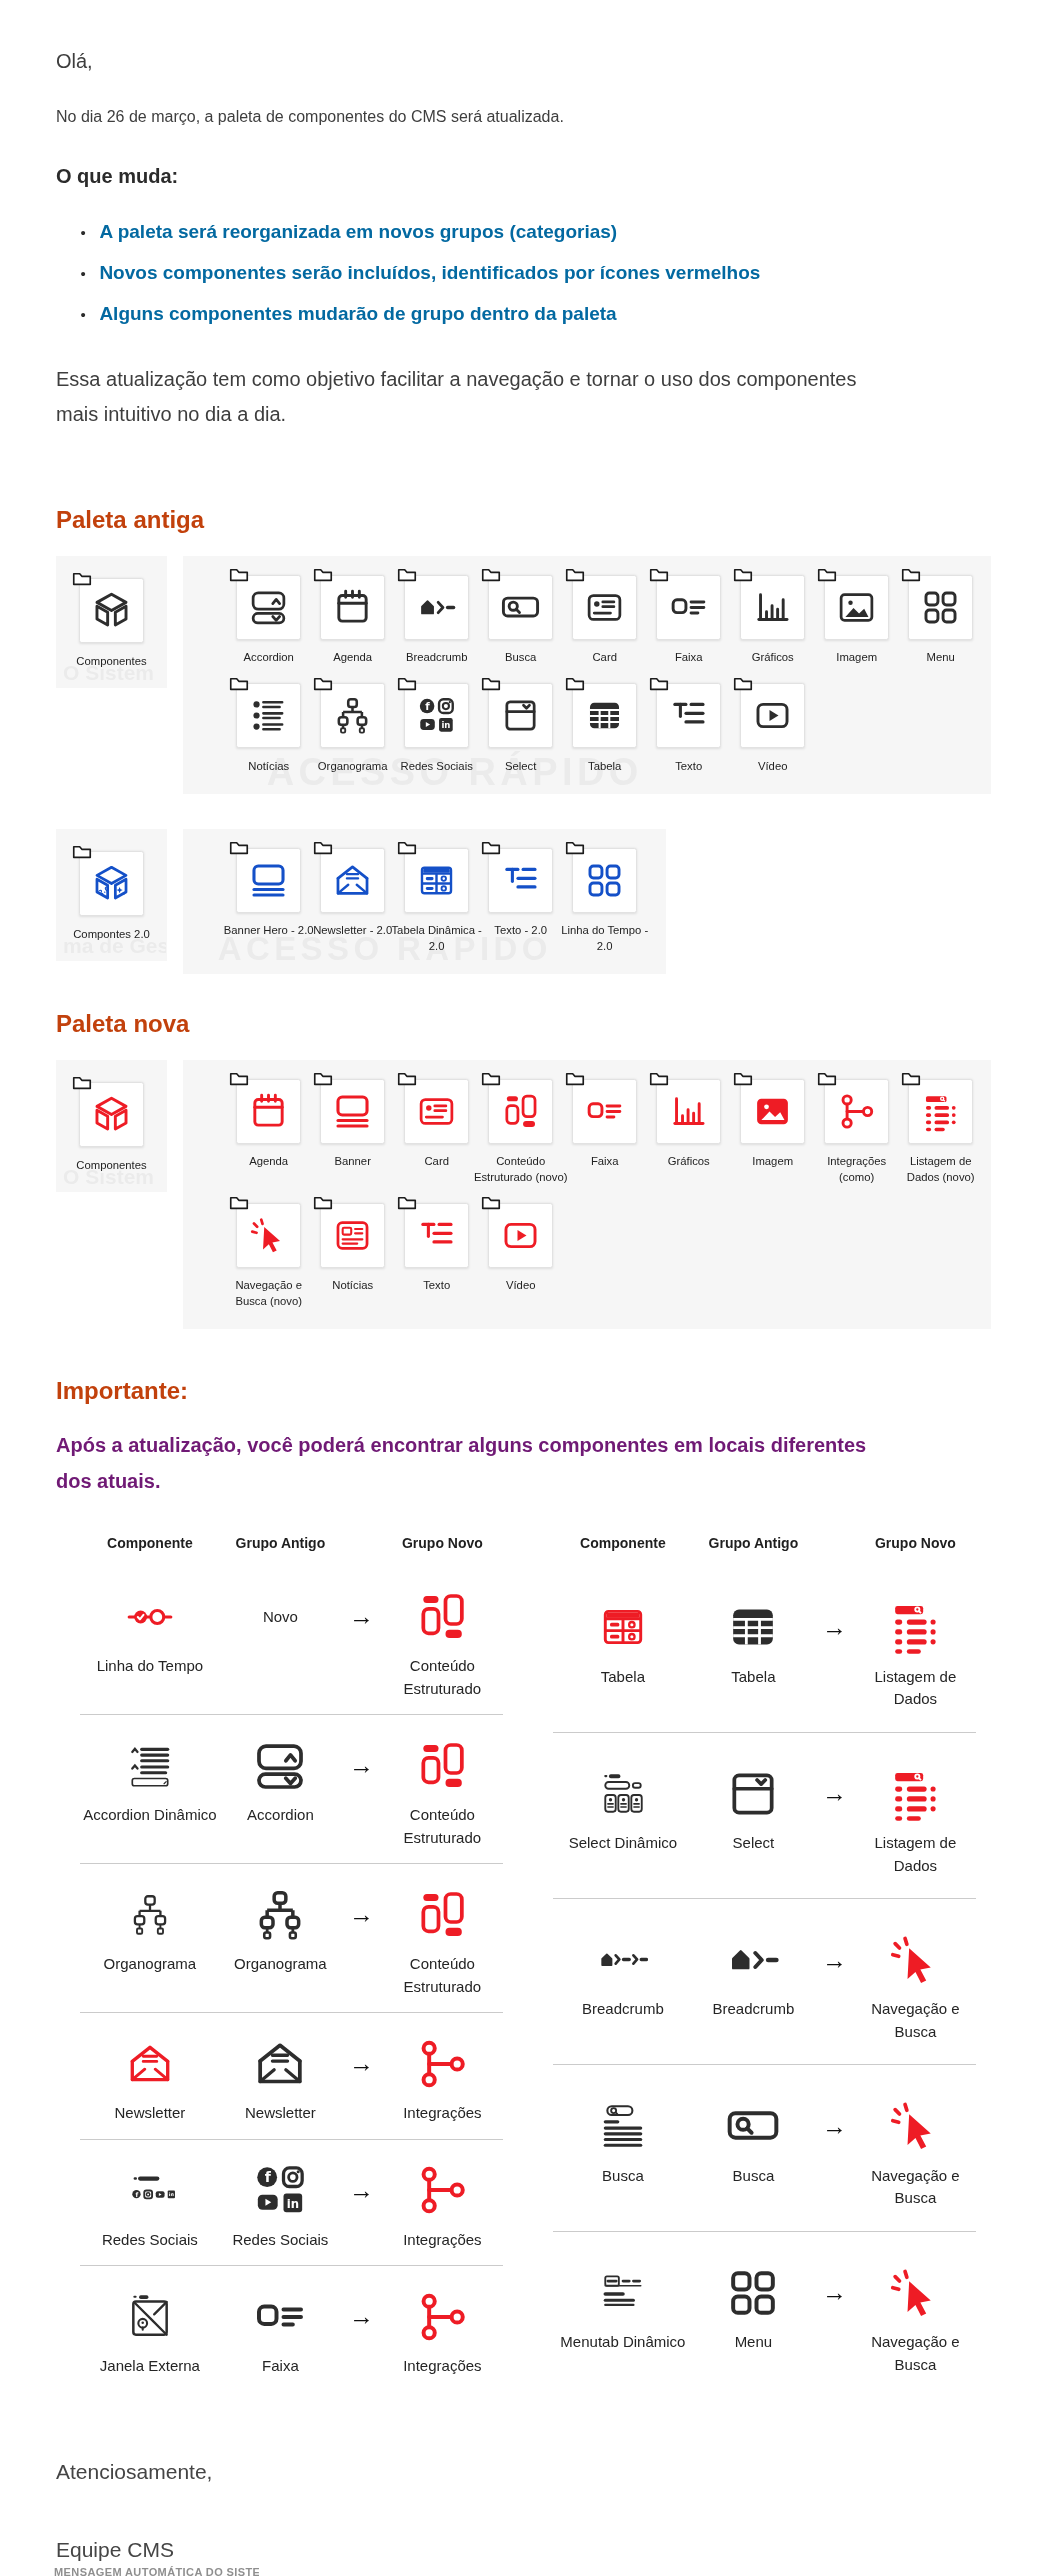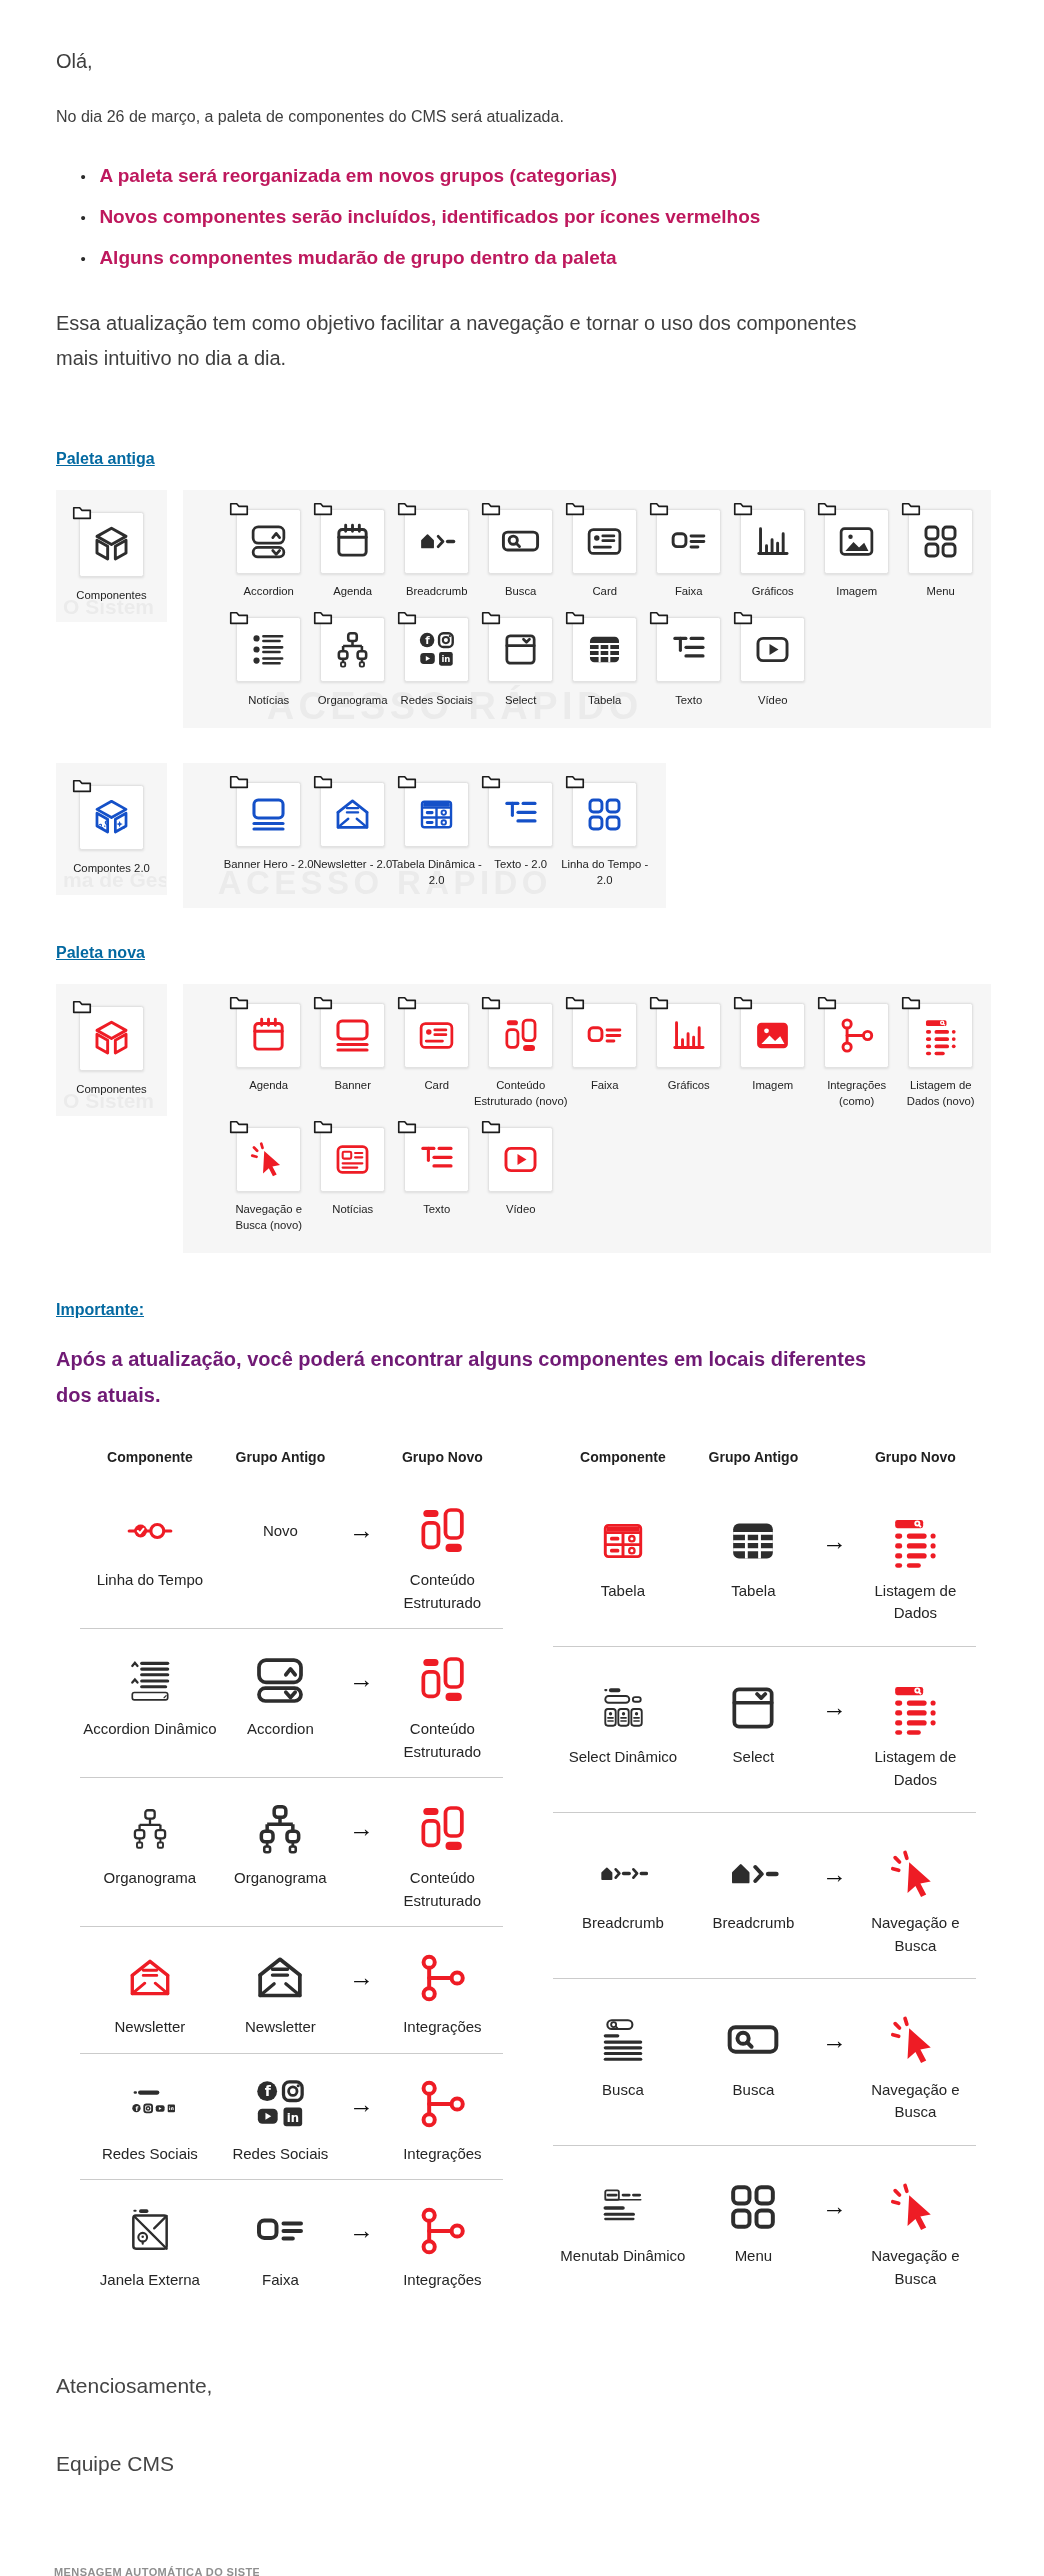--- a/index.html
+++ b/index.html
@@ -9,29 +9,29 @@
     background:#ffffff; color:#3e3e3e;
     font-family:"Liberation Sans","DejaVu Sans",sans-serif;
   }
   .inner { padding:49px 56px 0 56px; }
 
   .greeting  { font-size:20px; line-height:1.25; margin:0 0 33px 0; color:#3e3e3e; }
   .announce  { font-size:16px; line-height:1.25; margin:0 0 37px 0; color:#3e3e3e; }
   .subhead   { font-size:20px; line-height:1.25; margin:0 0 31px 0; font-weight:bold; color:#2b2b2b; }
   ul.changes { list-style:none; margin:0 0 35px 0; padding:0 0 0 24.4px; }
   ul.changes li {
-    font-size:19px; font-weight:bold; color:#be185d;
+    font-size:19px; font-weight:bold; color:#0369a1;
     margin:0 0 16.5px 0; padding-left:19px; position:relative; line-height:1.3;
   }
   ul.changes li::before {
     content:"•"; position:absolute; left:0; top:2.6px; font-size:15px; font-weight:normal; color:#2b2b2b;
   }
   .purpose { font-size:20px; line-height:1.74; max-width:834px; margin:0 0 73px 0; }
 
-  .section-head { font-size:16px; font-weight:bold; color:#0369a1; margin:0 0 21px 0; line-height:1.25;text-decoration:underline; }
+  .section-head { font-size:24px; font-weight:bold; color:#c2410c; margin:0 0 21px 0; line-height:1.25; }
   h2.gap-top { margin-top:47px; }
 
   
   .palette-block { display:flex; align-items:flex-start; gap:15.7px; margin:0 0 35px 0; }
   .pal-group {
     width:111px; flex:0 0 111px; background:#f6f6f6; position:relative;
     padding:22.6px 0 19px 0; display:flex; flex-direction:column; align-items:center;
   }
   .pal-items { background:#f6f6f6; position:relative; flex:1; padding:19px 8.7px 1.7px 44px; }
   .pal-items.fit { flex:0 0 auto; padding-right:19px; }
@@ -86,20 +86,21 @@
     font-size:11px; letter-spacing:0.4px; color:#8f8f8f; white-space:nowrap; font-weight:bold;
   }
 </style>
 </head>
 <body>
 
 <div class="page">
   <div class="inner">
     <p class="greeting">Olá,</p>
     <p class="announce">No dia 26 de março, a paleta de componentes do CMS será atualizada.</p>
+    <h2 class="subhead">O que muda:</h2>
     <ul class="changes" id="changes-list">
         <li>A paleta será reorganizada em novos grupos (categorias)</li>
         <li>Novos componentes serão incluídos, identificados por ícones vermelhos</li>
         <li>Alguns componentes mudarão de grupo dentro da paleta</li>
       </ul>
     <p class="purpose">Essa atualização tem como objetivo facilitar a navegação e tornar o uso dos componentes mais intuitivo no dia a dia.</p>
 
     <div id="palette-sections">
         <h2 class="section-head">Paleta antiga</h2>
         <div class="palette-block">

